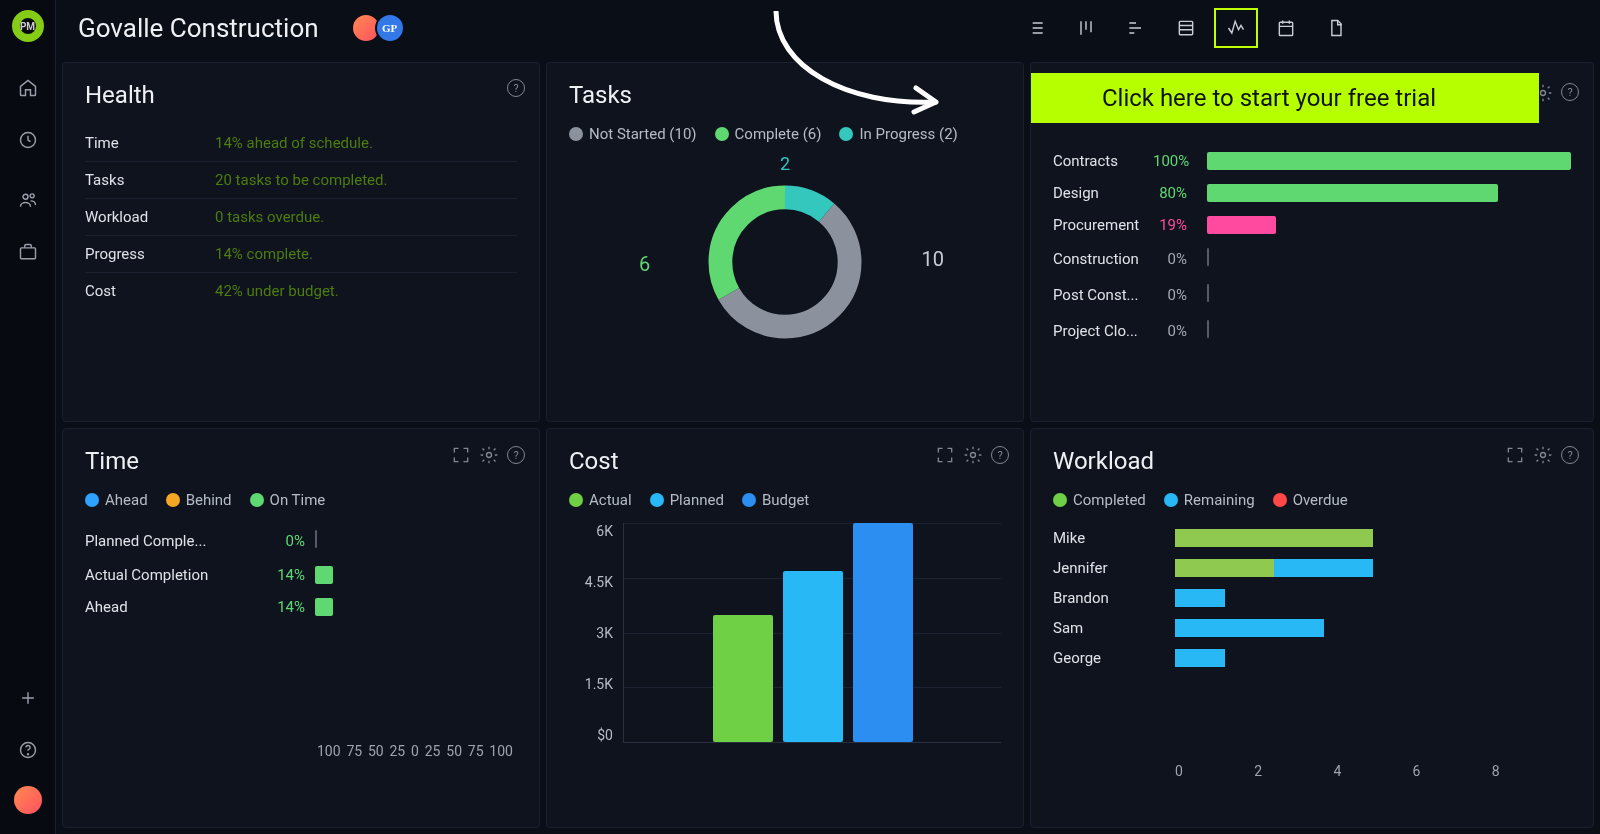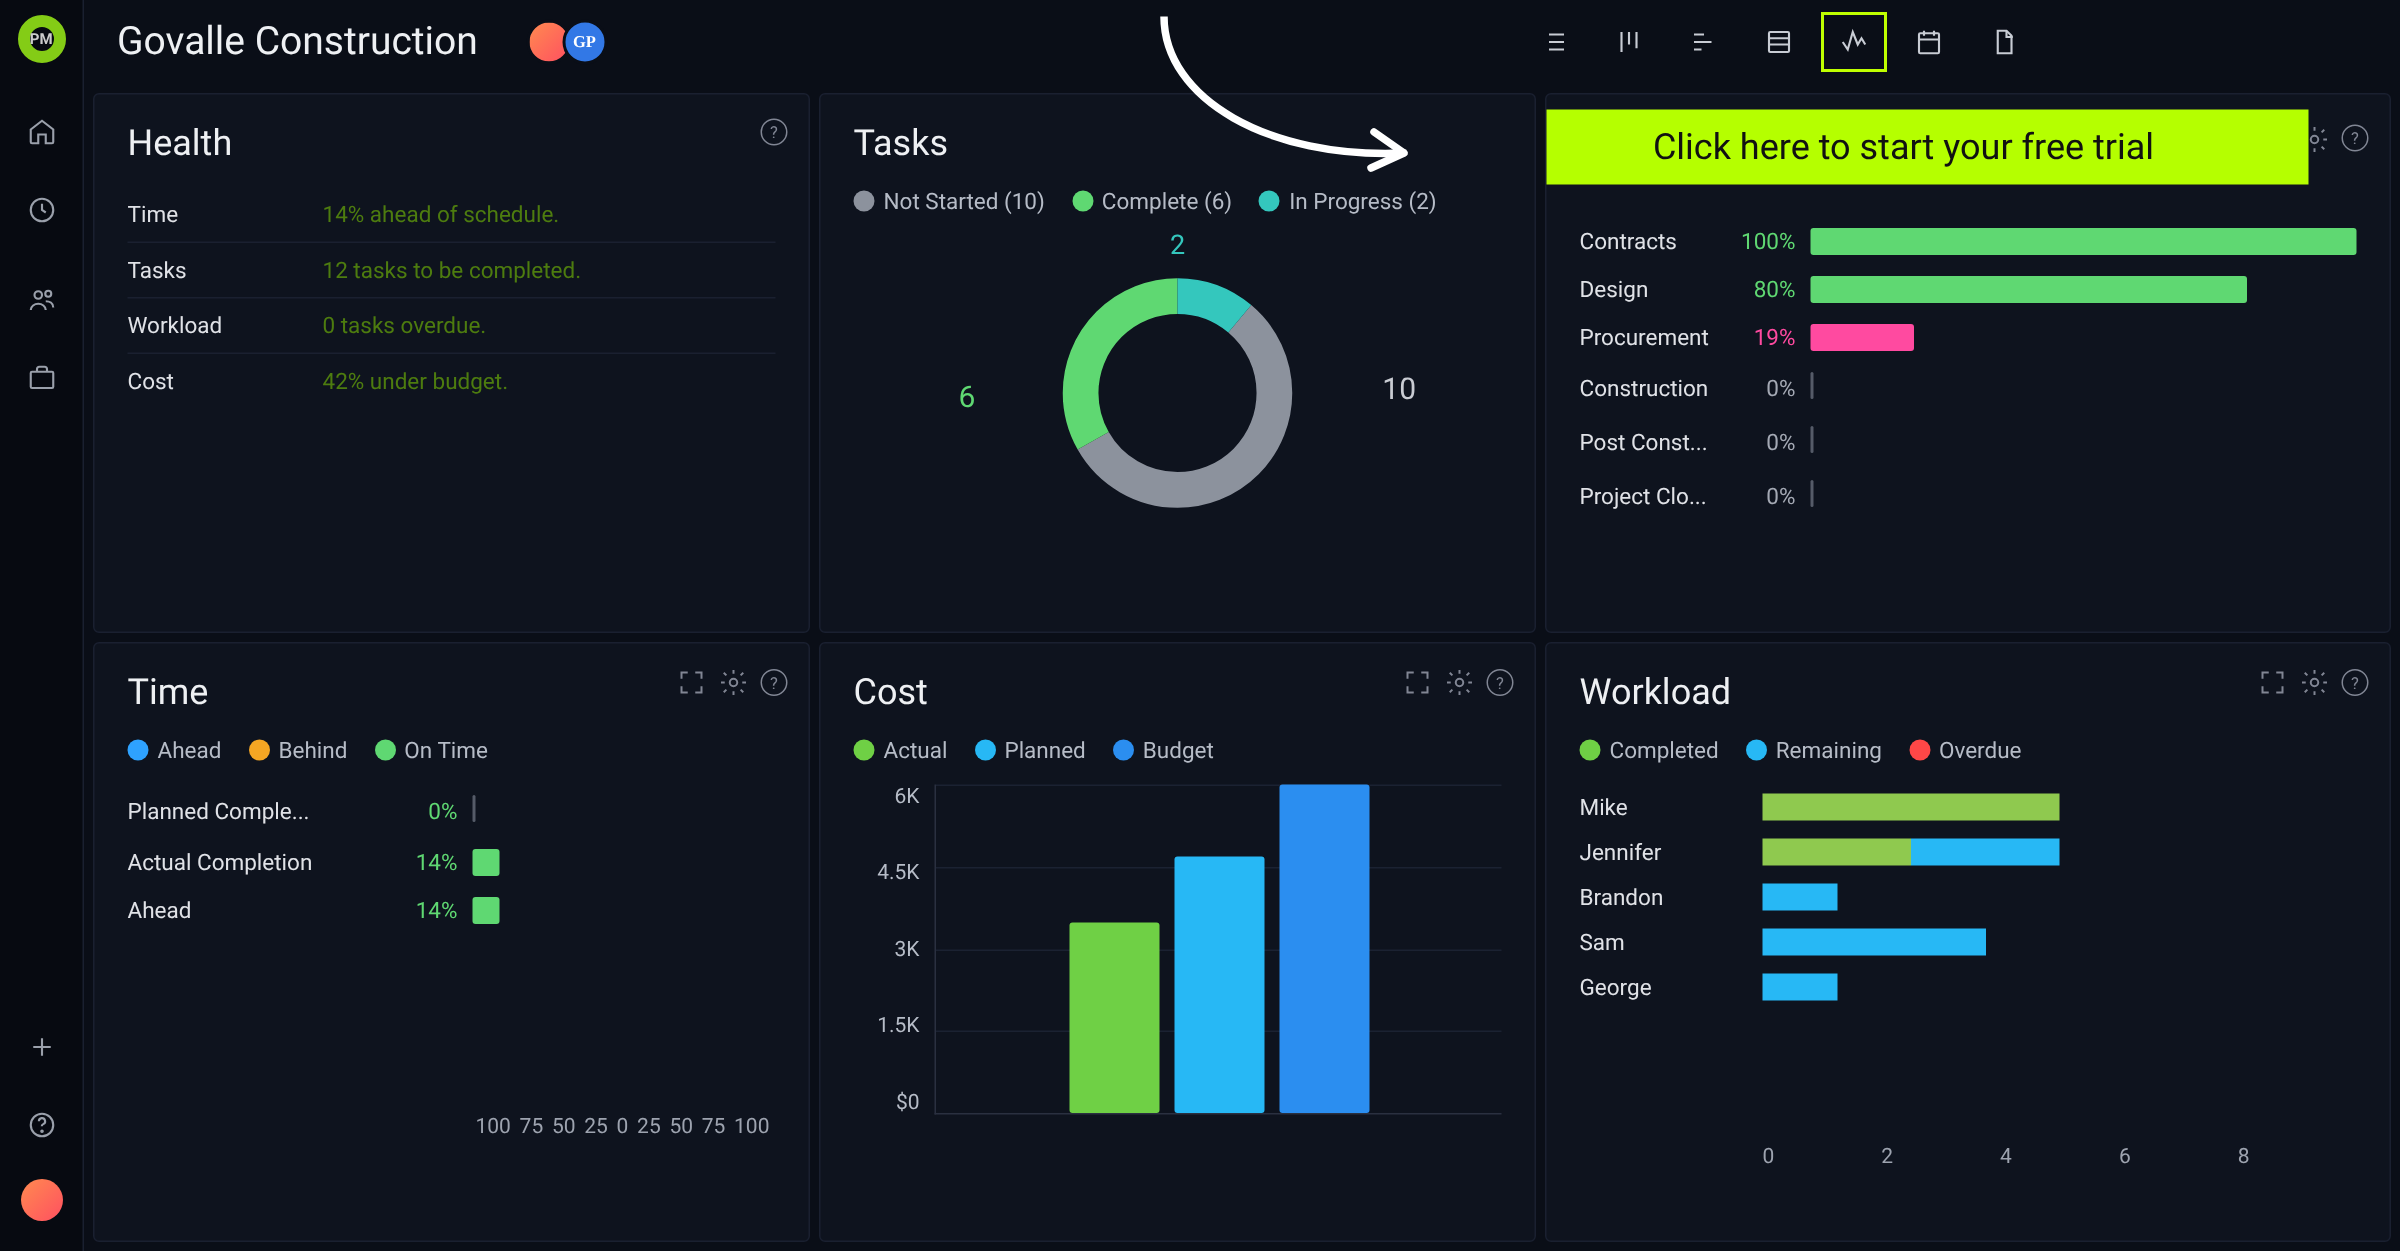--- a/index.html
+++ b/index.html
@@ -85,21 +85,21 @@
   .lg{display:flex;align-items:center;gap:6px;color:#b6bcc7;}
   .dot{width:14px;height:14px;border-radius:50%;}
   
   .hrow{display:flex;padding:9px 0;border-bottom:1px solid #1a2030;}
   .hrow:last-child{border-bottom:none;}
   .hlabel{width:130px;color:#e0e2e7;}
   .hval{color:#4d7c0f;}
   
   .prow{display:flex;align-items:center;padding:7px 0;}
   .plabel{width:100px;color:#e0e2e7;font-size:15px;overflow:hidden;text-overflow:ellipsis;white-space:nowrap;}
-  .ppct{width:54px;text-align:right;font-size:15px;padding-right:10px;}
+  .ppct{width:54px;text-align:right;font-size:15px;padding-right:20px;}
   .pbar{flex:1;}
   .pbar-fill{height:18px;border-radius:2px;}
   .ppct.green{color:#5fd872;}
   .ppct.pink{color:#ff4aa0;}
   .ppct.grey{color:#a4a9b4;}
   .tick{display:inline-block;width:2px;height:18px;background:#555b68;border-radius:1px;}
   
   .wrow{display:flex;align-items:center;padding:6px 0;}
   .wlabel{width:122px;color:#e0e2e7;}
   .wbar{position:relative;flex:1;}
@@ -249,25 +249,29 @@
       <div class="card-actions">
         <div class="help">?</div>
       </div>
       <div id="health-rows">
           <div class="hrow">
       <div class="hlabel">Time</div>
       <div class="hval">14% ahead of schedule.</div>
     </div>
           <div class="hrow">
       <div class="hlabel">Tasks</div>
-      <div class="hval">12 tasks to be completed.</div>
+      <div class="hval">20 tasks to be completed.</div>
     </div>
           <div class="hrow">
       <div class="hlabel">Workload</div>
       <div class="hval">0 tasks overdue.</div>
+    </div>
+          <div class="hrow">
+      <div class="hlabel">Progress</div>
+      <div class="hval">14% complete.</div>
     </div>
           <div class="hrow">
       <div class="hlabel">Cost</div>
       <div class="hval">42% under budget.</div>
     </div>
         </div>
     </div>
 
     <div class="card">
       <div class="card-title">Tasks</div>

